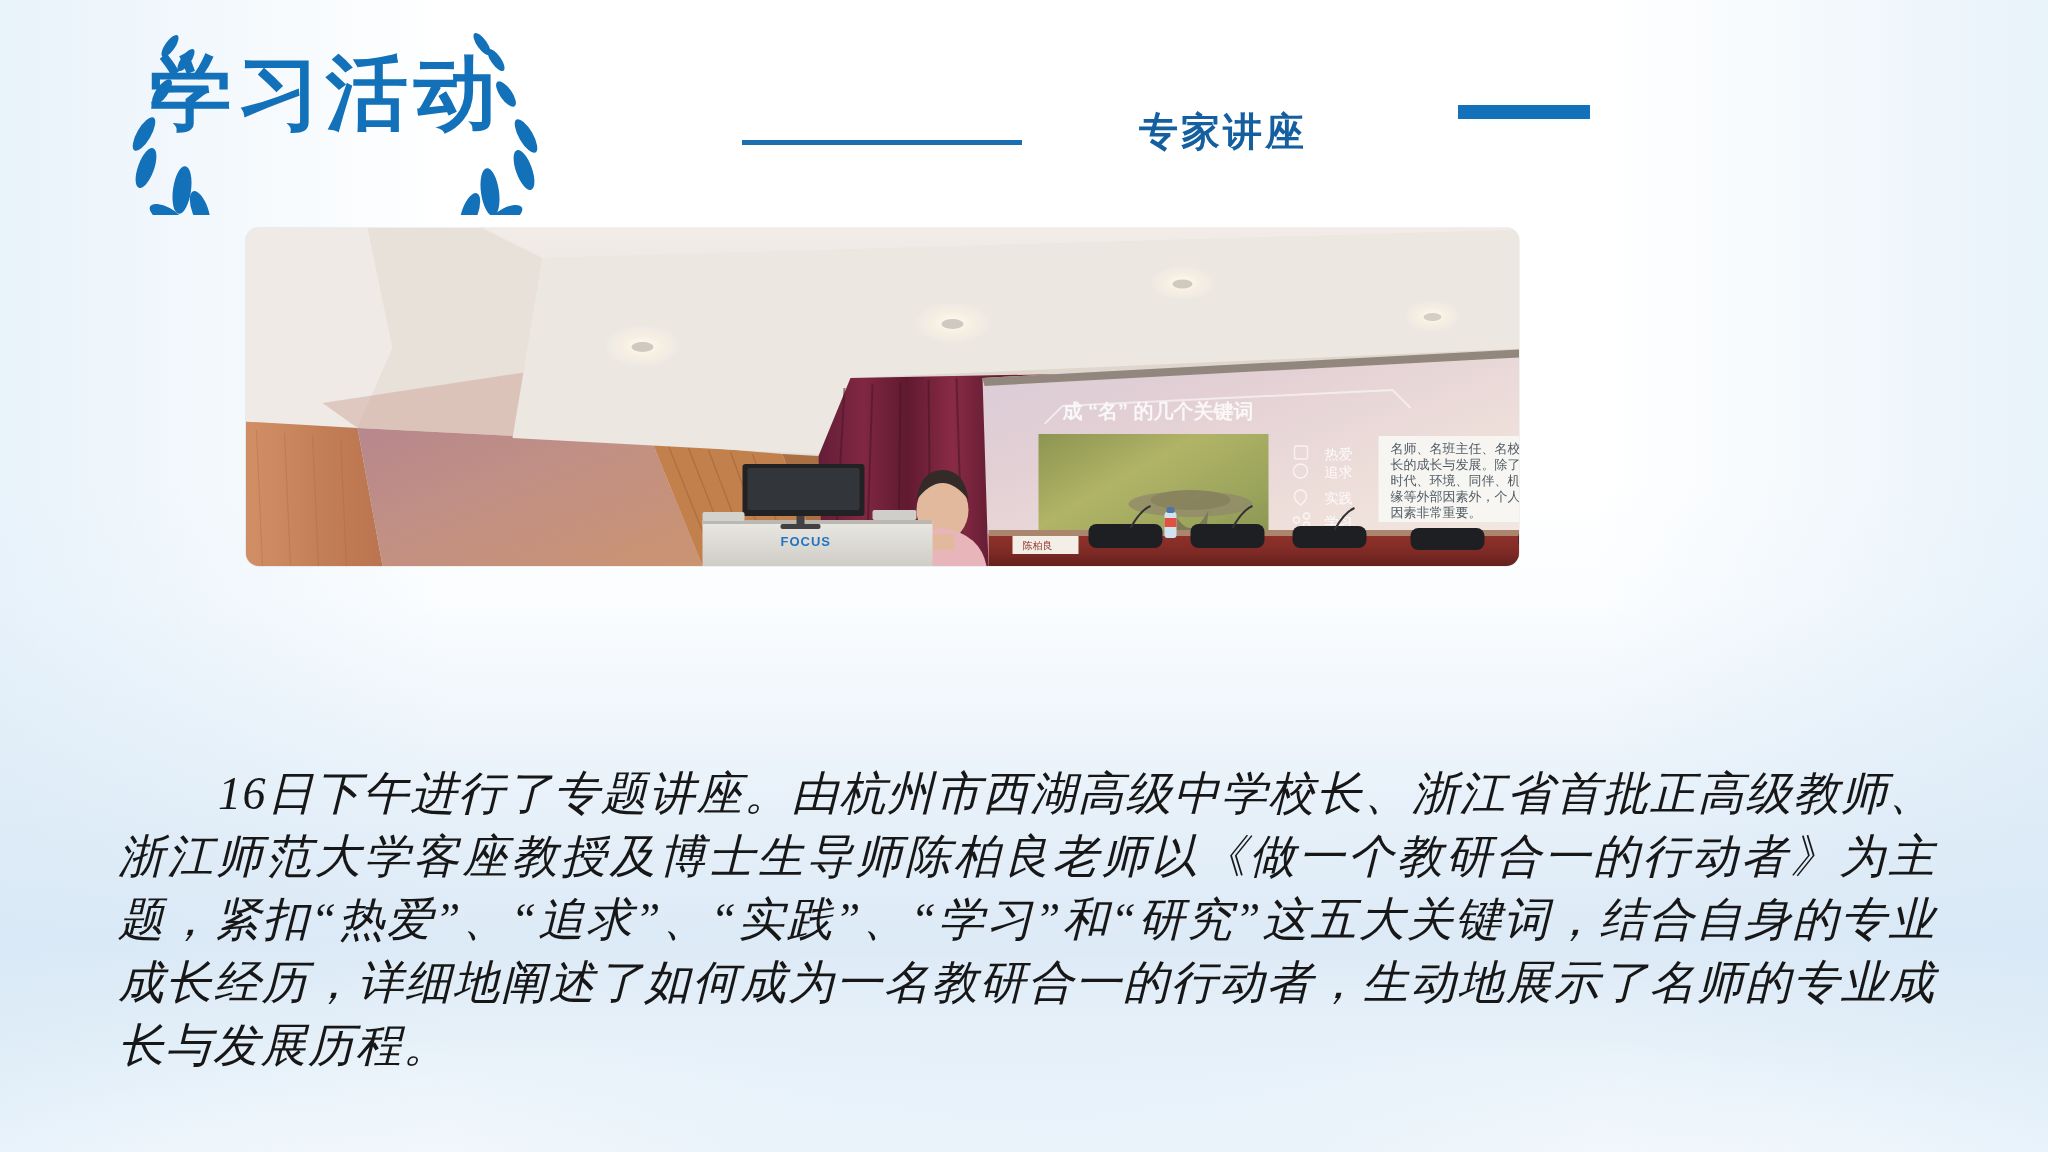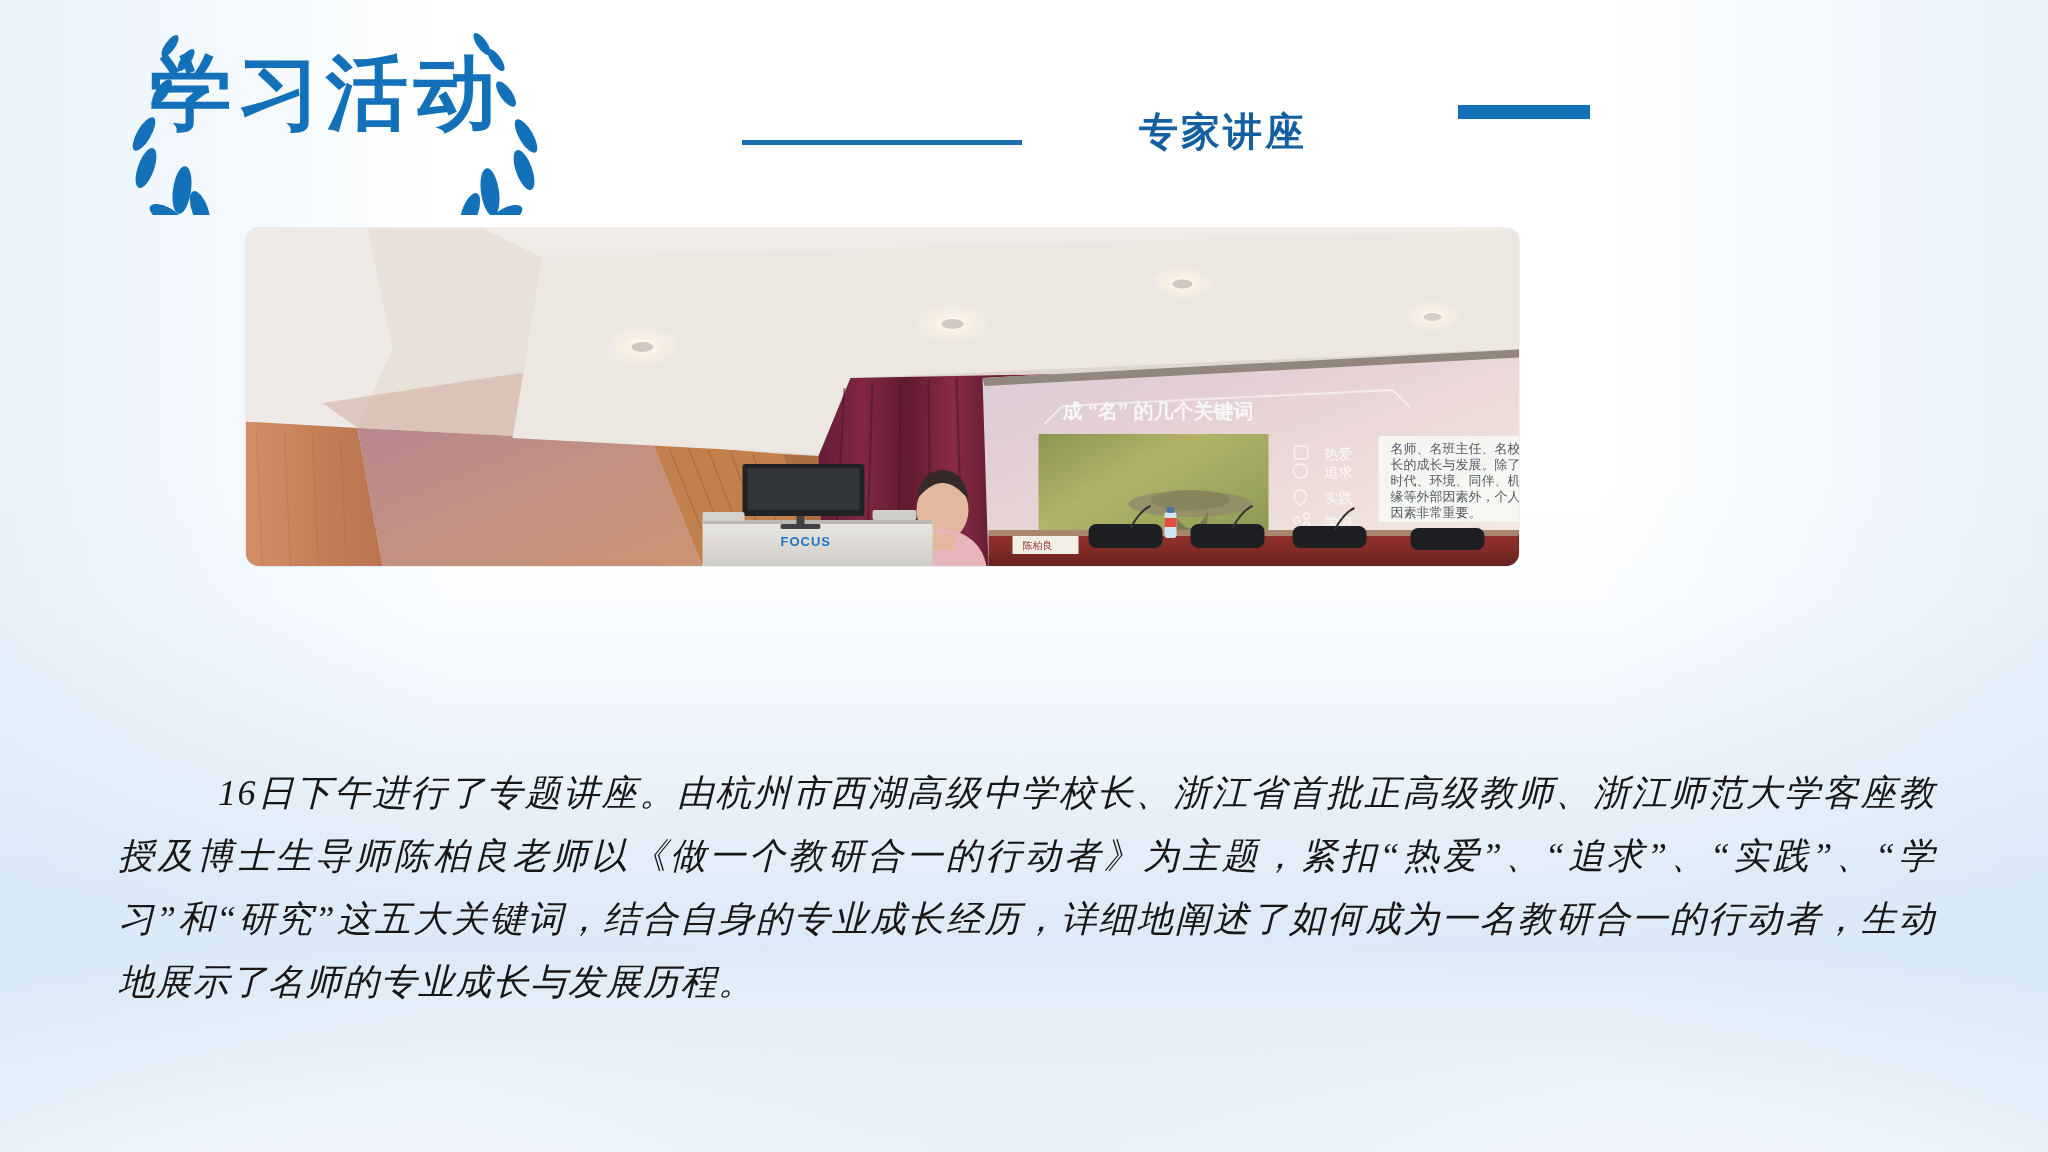--- a/index.html
+++ b/index.html
@@ -120,21 +120,21 @@
   #photo { position: absolute; inset: 0; }
   #photo svg { display:block; width: 100%; height: 100%; }
 
   
   #body-copy {
     position: absolute;
     left: 118px;
     top: 762px;
     width: 1818px;
     font-family: "Liberation Serif", "DejaVu Serif", serif;
-    font-size: 36px;
+    font-size: 46px;
     line-height: 63px;
     color: #171717;
     text-align: justify;
     text-justify: inter-character;
     letter-spacing: 1.5px;
     text-indent: 100px;
     font-style: italic;
   }
 </style>
 </head>

